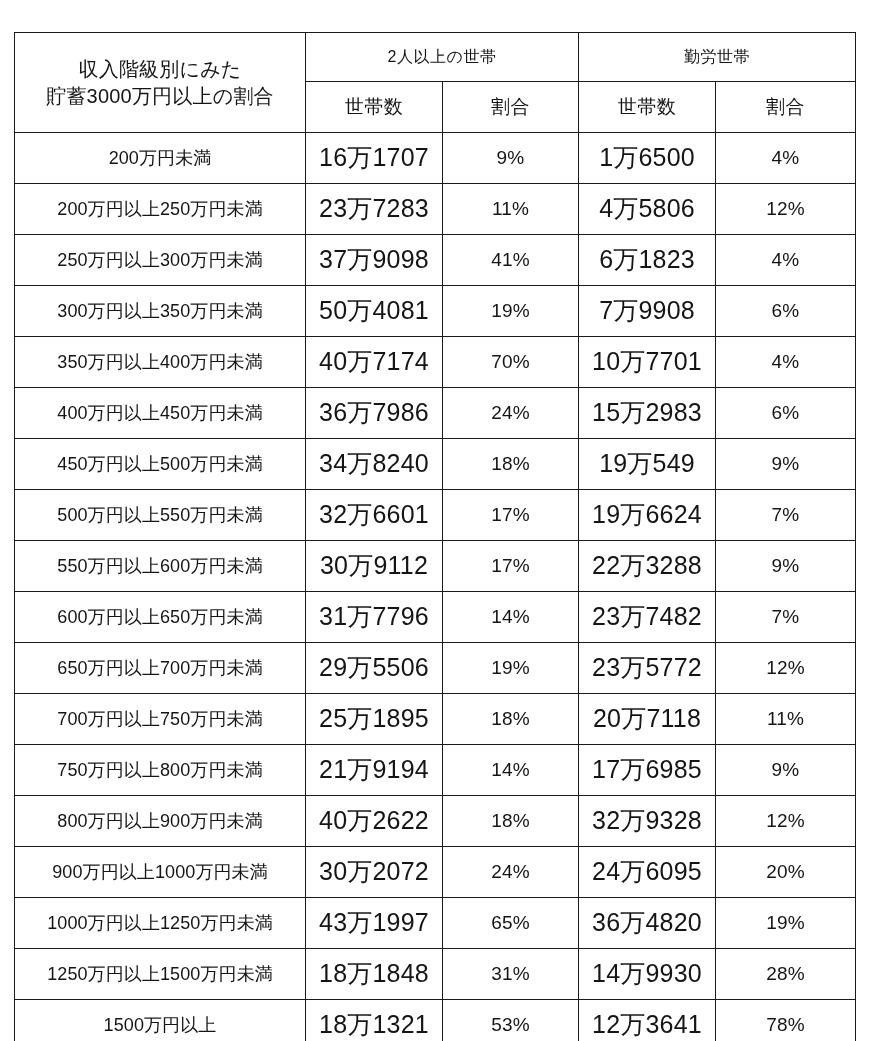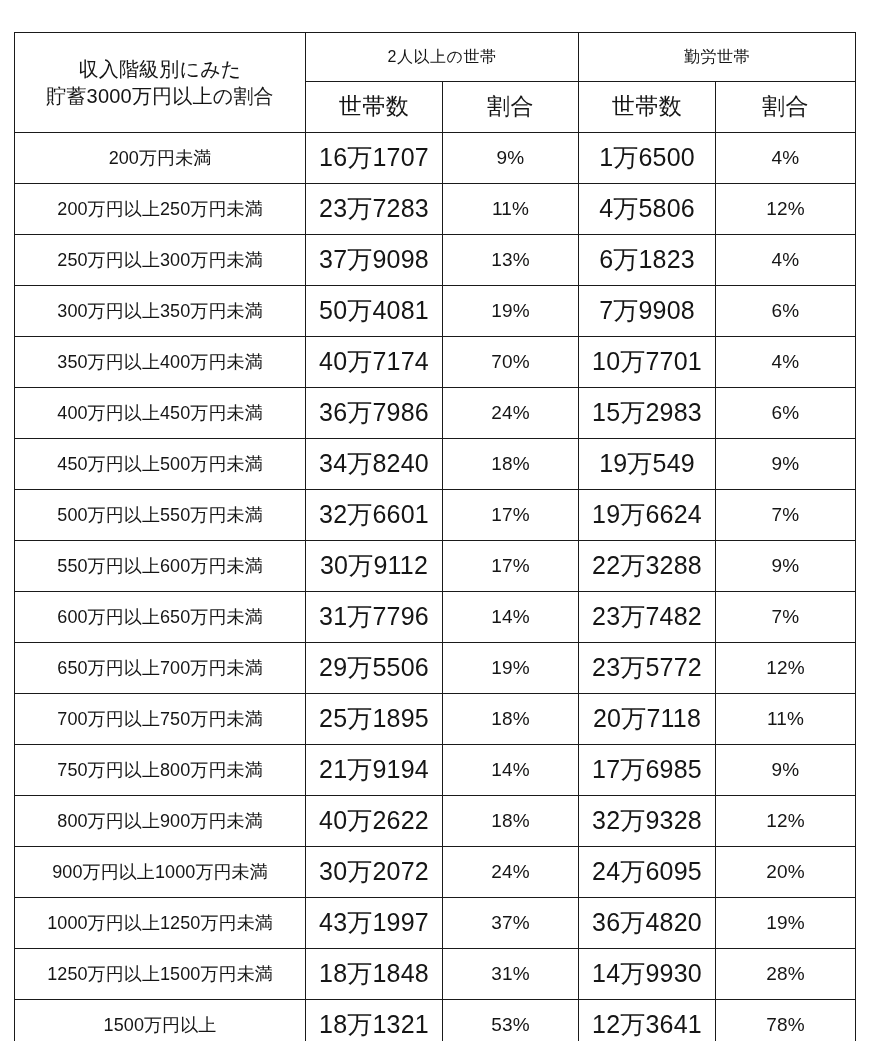--- a/index.html
+++ b/index.html
@@ -68,21 +68,21 @@
   }
 
   .hdr-group {
     height: 48px;
     font-size: 16px;
     letter-spacing: 0.5px;
   }
 
   .hdr-sub {
     height: 50px;
-    font-size: 23px;
+    font-size: 19px;
     letter-spacing: 0.5px;
   }
 
   
   .stat-table tbody tr { height: 51px; }
 
   .cell-class {
     font-size: 18px;
     letter-spacing: 0.1px;
     white-space: nowrap;
@@ -140,21 +140,21 @@
         <tr>
           <td class="cell-class">200万円以上250万円未満</td>
           <td class="cell-num">23万7283</td>
           <td class="cell-pct">11%</td>
           <td class="cell-num">4万5806</td>
           <td class="cell-pct">12%</td>
         </tr>
         <tr>
           <td class="cell-class">250万円以上300万円未満</td>
           <td class="cell-num">37万9098</td>
-          <td class="cell-pct">13%</td>
+          <td class="cell-pct">41%</td>
           <td class="cell-num">6万1823</td>
           <td class="cell-pct">4%</td>
         </tr>
         <tr>
           <td class="cell-class">300万円以上350万円未満</td>
           <td class="cell-num">50万4081</td>
           <td class="cell-pct">19%</td>
           <td class="cell-num">7万9908</td>
           <td class="cell-pct">6%</td>
         </tr>
@@ -231,21 +231,21 @@
         <tr>
           <td class="cell-class">900万円以上1000万円未満</td>
           <td class="cell-num">30万2072</td>
           <td class="cell-pct">24%</td>
           <td class="cell-num">24万6095</td>
           <td class="cell-pct">20%</td>
         </tr>
         <tr>
           <td class="cell-class">1000万円以上1250万円未満</td>
           <td class="cell-num">43万1997</td>
-          <td class="cell-pct">37%</td>
+          <td class="cell-pct">65%</td>
           <td class="cell-num">36万4820</td>
           <td class="cell-pct">19%</td>
         </tr>
         <tr>
           <td class="cell-class">1250万円以上1500万円未満</td>
           <td class="cell-num">18万1848</td>
           <td class="cell-pct">31%</td>
           <td class="cell-num">14万9930</td>
           <td class="cell-pct">28%</td>
         </tr>

